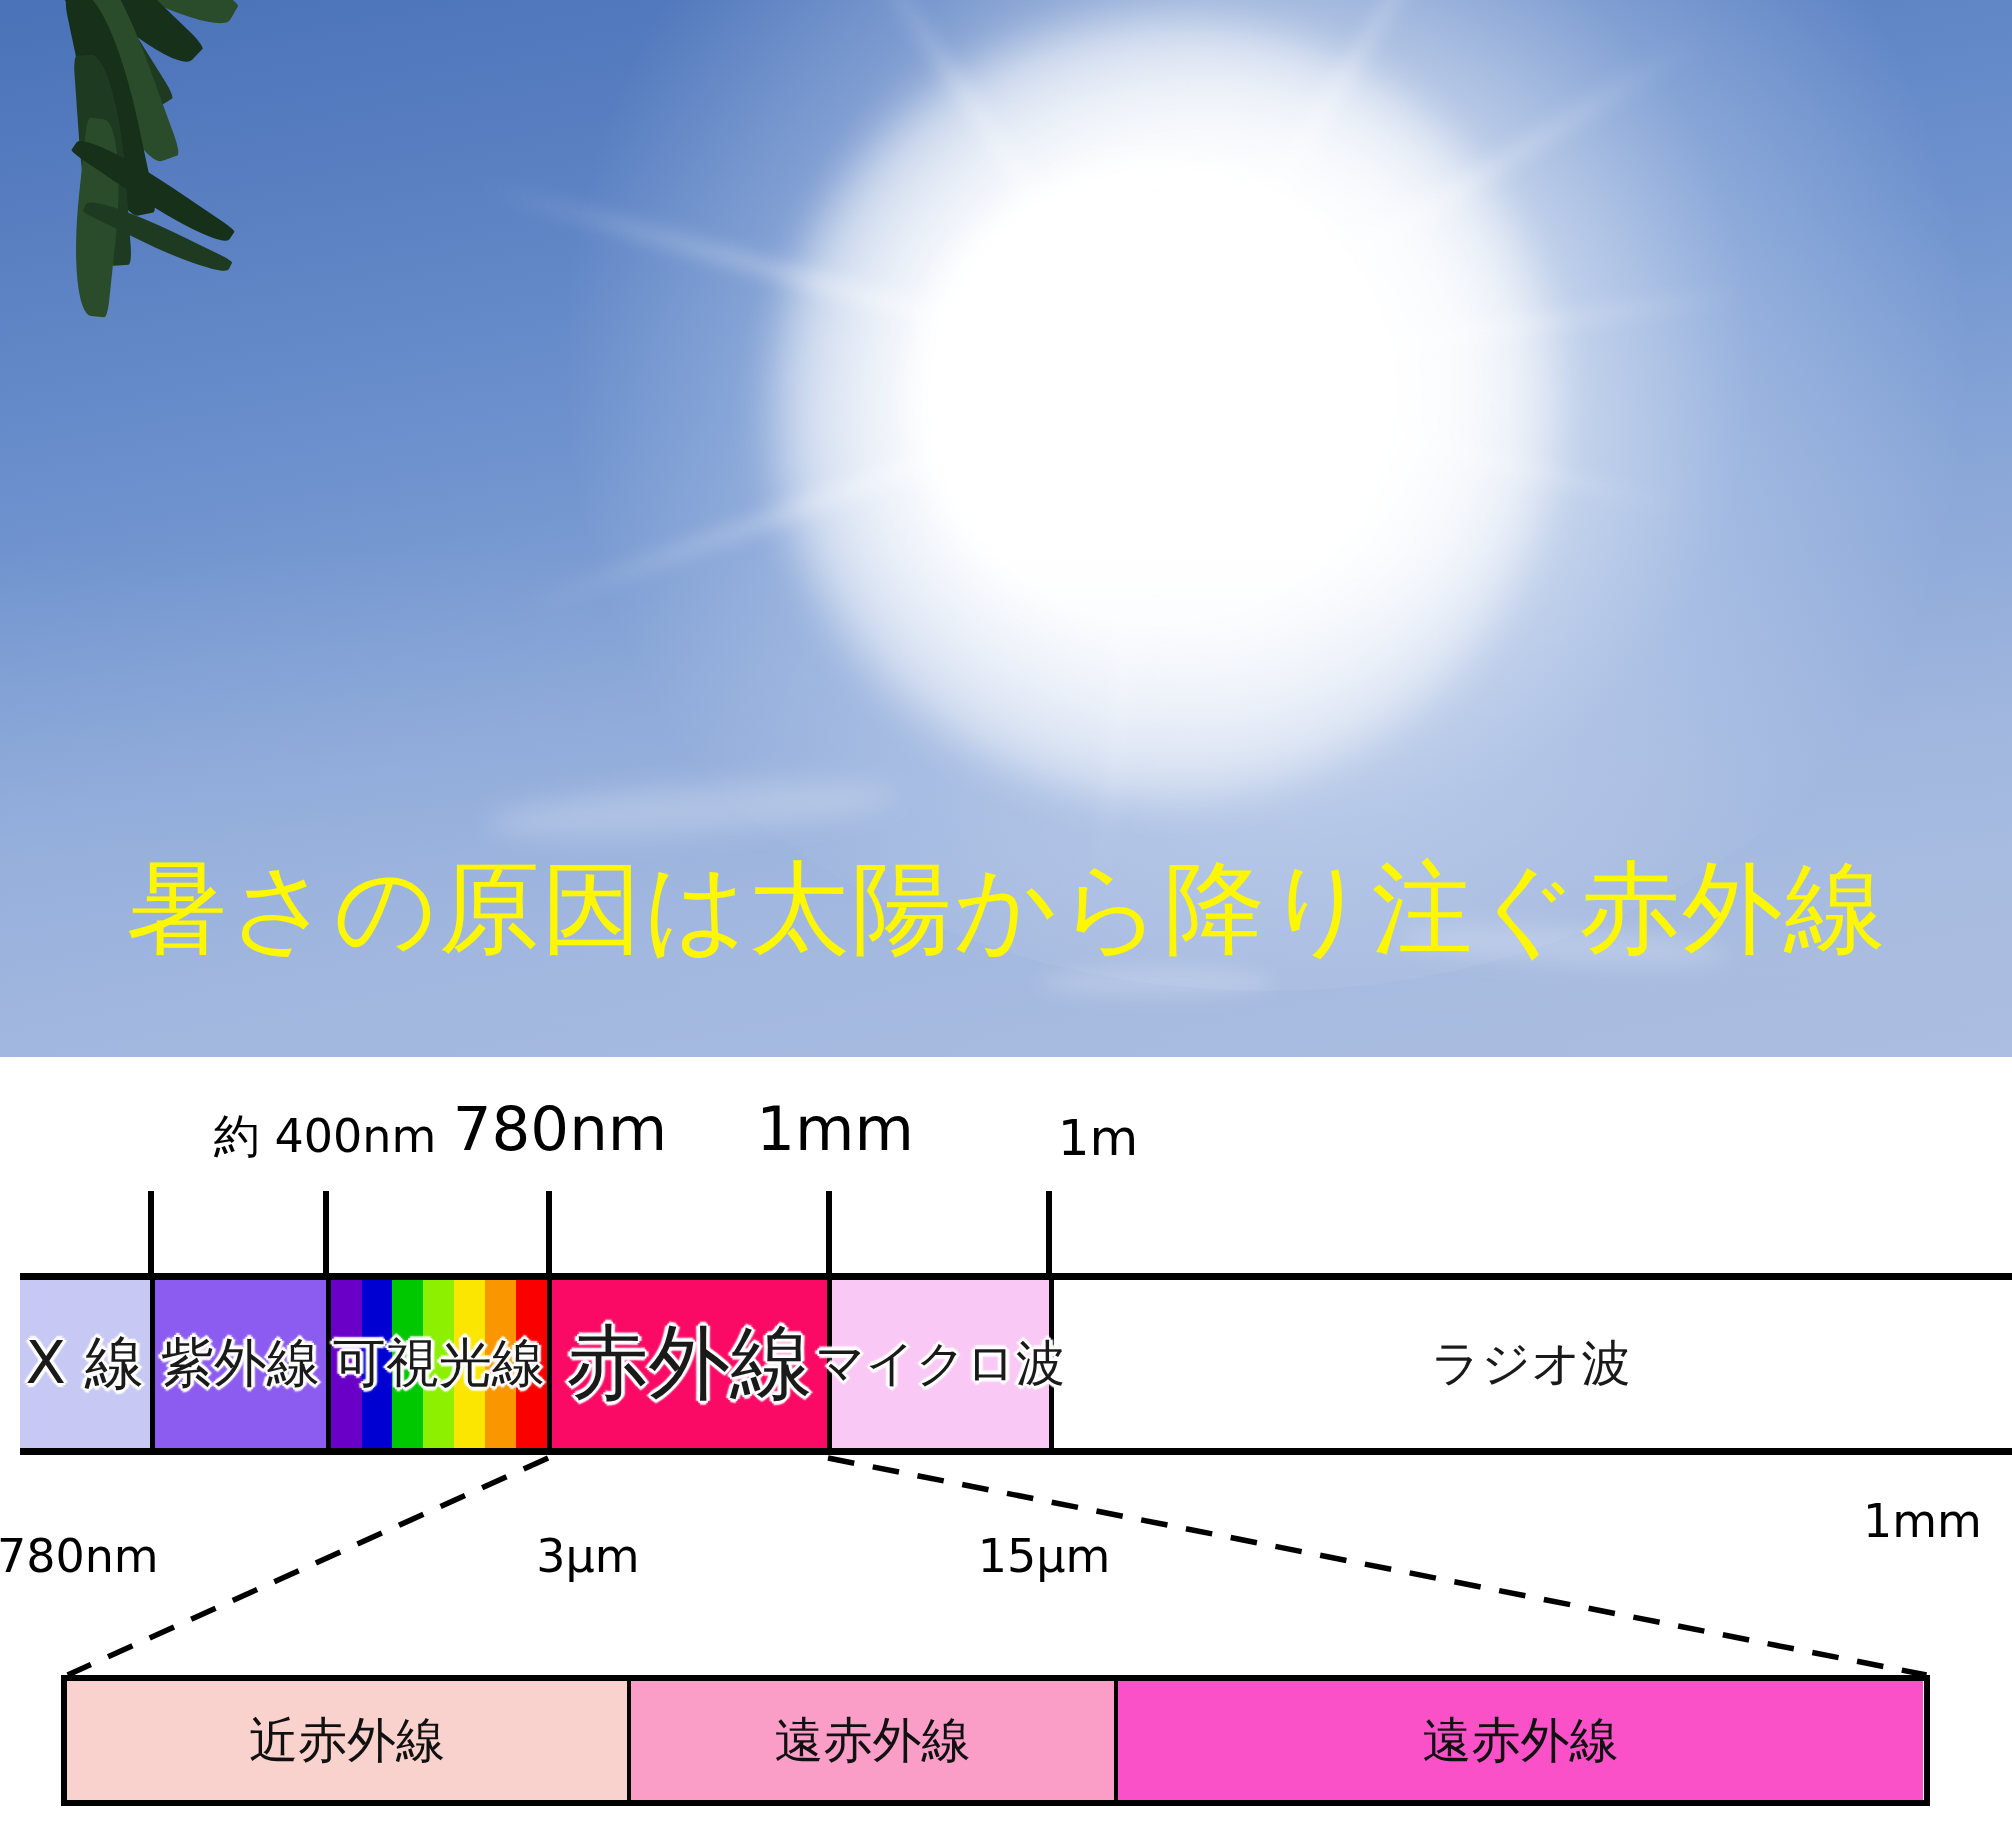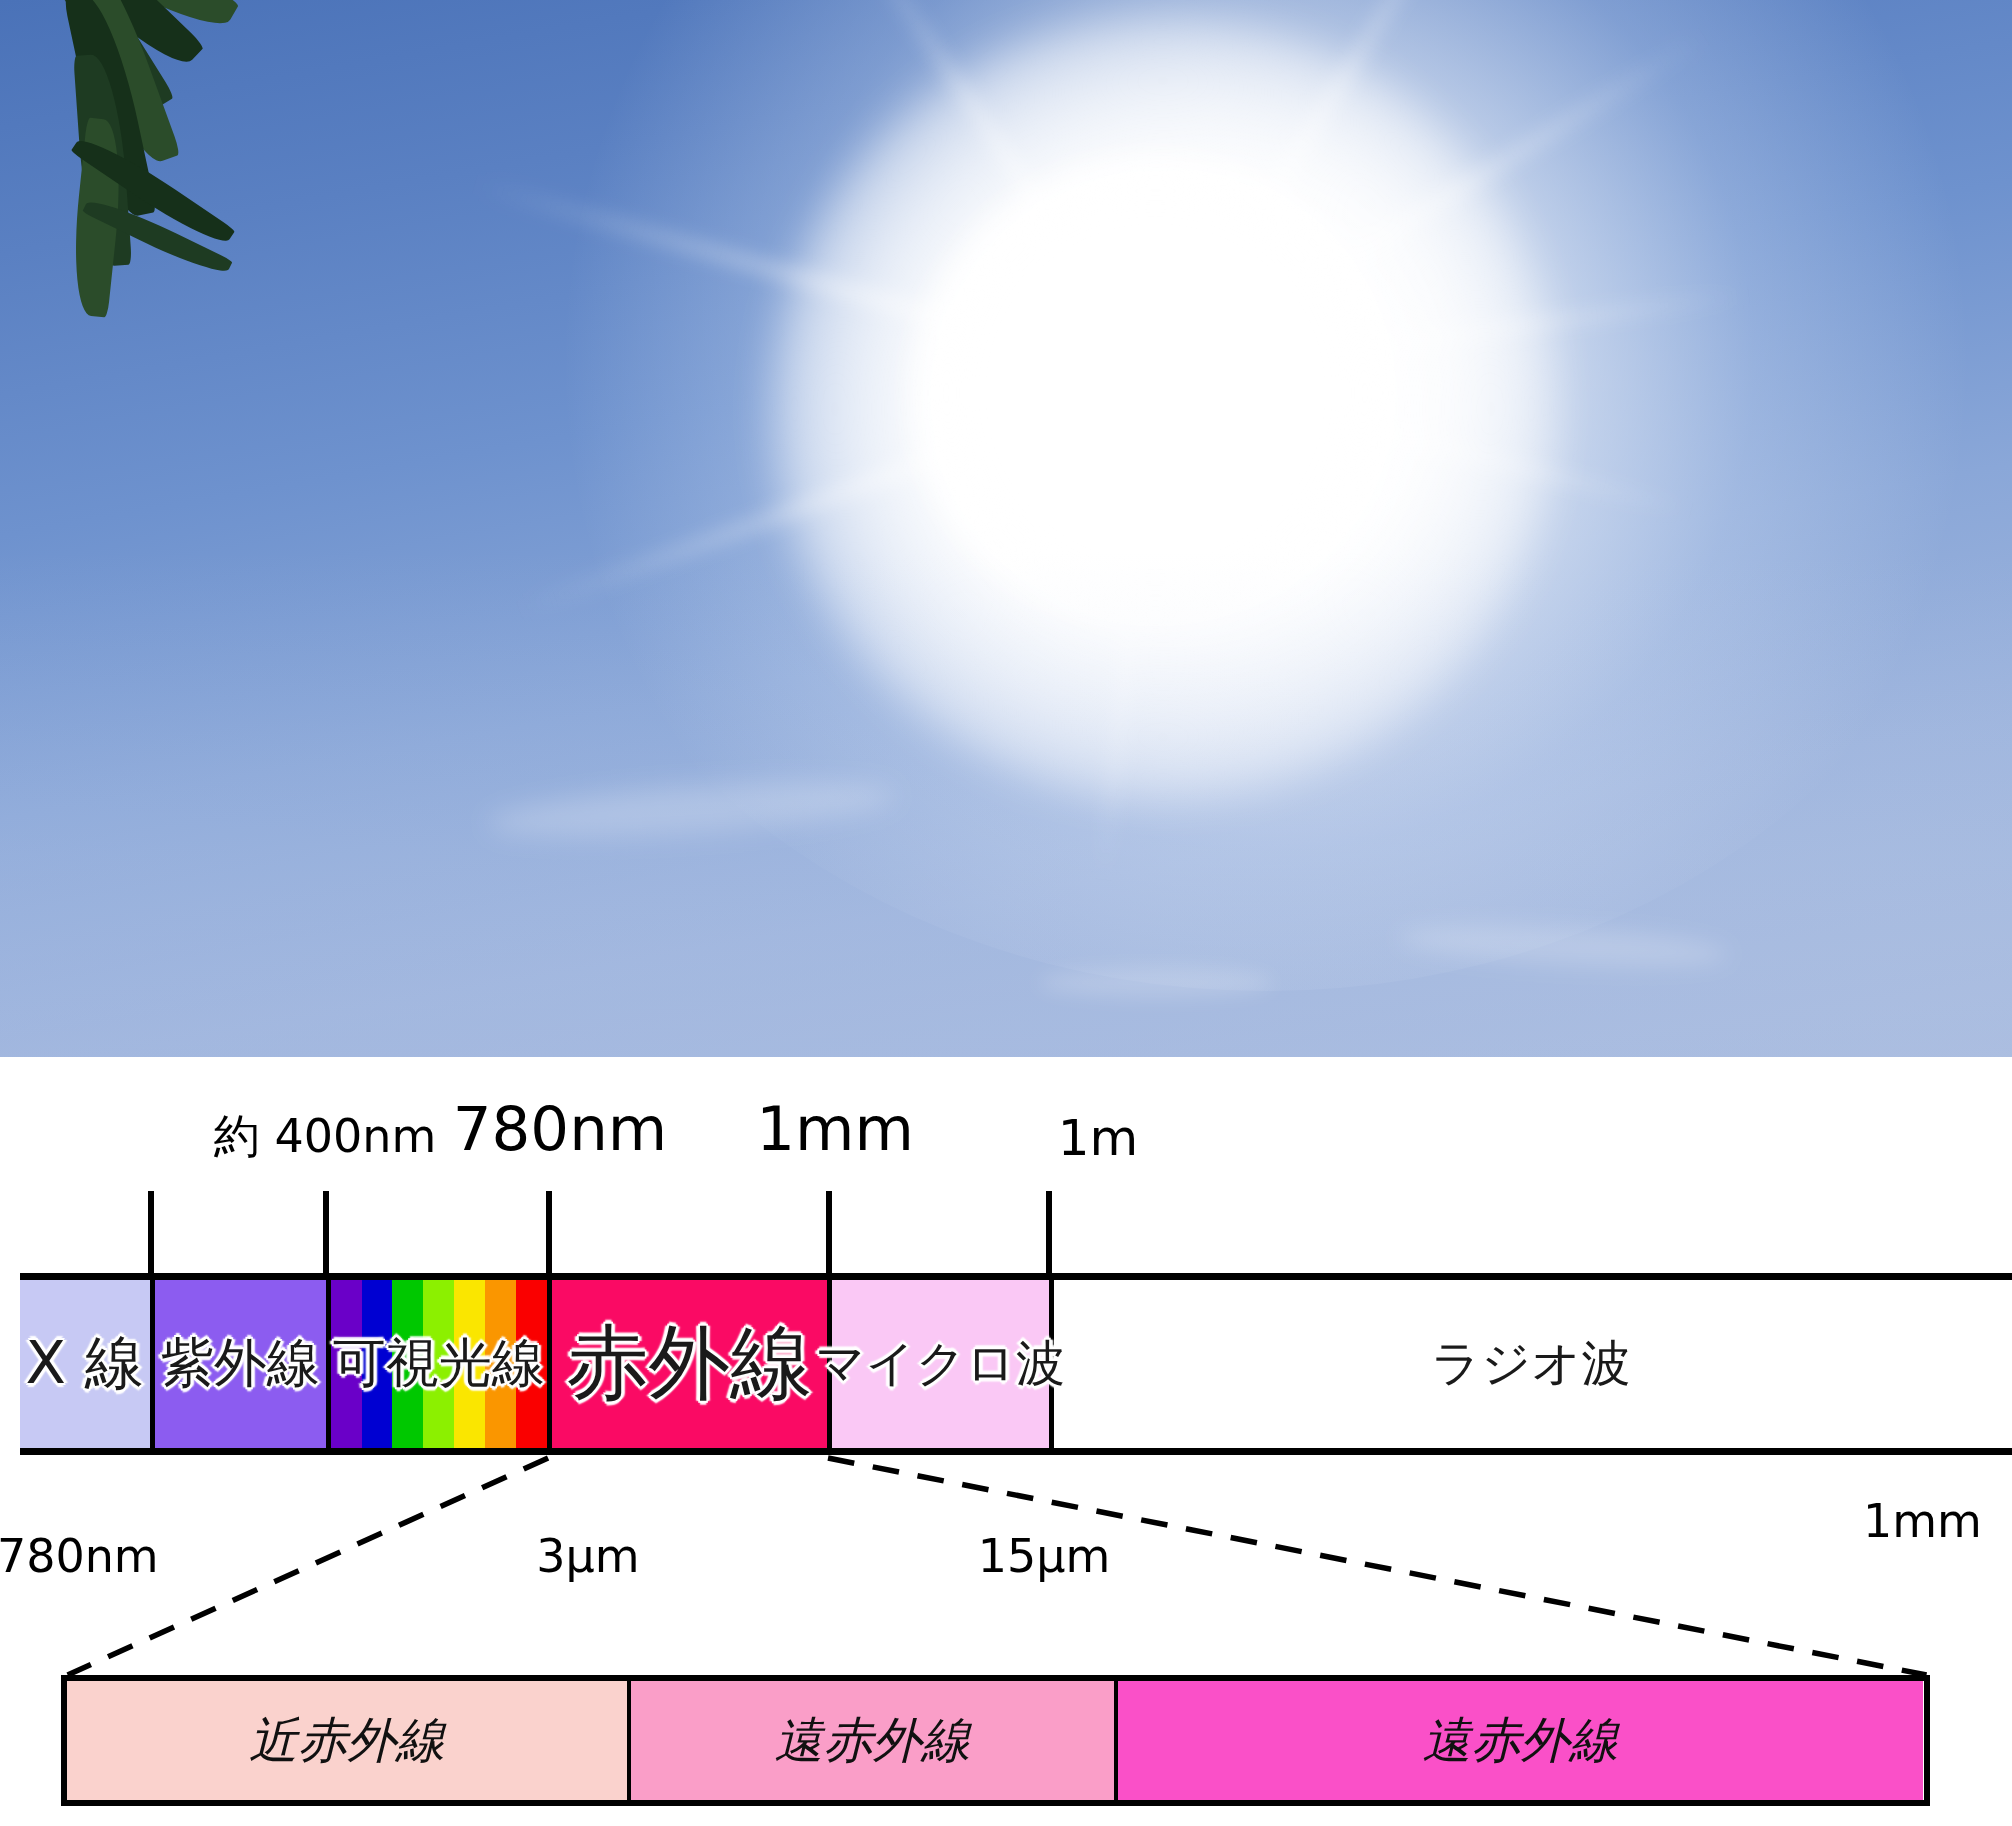--- a/index.html
+++ b/index.html
@@ -64,21 +64,21 @@
 
   
   #connectors{position:absolute;left:0;top:0;width:2013px;height:769px;pointer-events:none;}
 
   .sublabel{position:absolute;color:#000;white-space:nowrap;
      font-family:"DejaVu Sans","Liberation Sans",sans-serif;}
 
   #ir-bar{position:absolute;left:61px;top:618px;width:1869px;height:131px;
      border:6.3px solid #000;box-sizing:border-box;display:flex;}
   .irband{position:relative;height:100%;display:flex;align-items:center;justify-content:center;
-     border-right:4.7px solid #000;box-sizing:border-box;font-style:italic;}
+     border-right:4.7px solid #000;box-sizing:border-box;}
   .irband:last-child{border-right:none;}
   .irband span{color:#111;white-space:nowrap;font-family:"DejaVu Sans","Liberation Sans",sans-serif;font-size:49px;}
 </style>
 </head>
 <body>
 
 <div id="page">
 
   <div id="photo">
     <div class="sunglow" id="sun-halo-outer"></div>
@@ -106,20 +106,23 @@
       <div class="frond l3" style="left:0px;top:71px;width:236px;height:46px;transform:rotate(44deg);"></div>
       <div class="frond" style="left:-15.7px;top:118px;width:220px;height:42px;transform:rotate(58deg);"></div>
       <div class="frond l2" style="left:-31px;top:169px;width:236px;height:49px;transform:rotate(70deg);"></div>
       <div class="frond l3" style="left:-47px;top:224px;width:228px;height:47px;transform:rotate(78deg);"></div>
       <div class="frond" style="left:-55px;top:275px;width:212px;height:44px;transform:rotate(86deg);"></div>
       <div class="frond l2" style="left:-63px;top:326px;width:197px;height:41px;transform:rotate(96deg);"></div>
       <div class="frond l3" style="left:94px;top:259px;width:181px;height:27px;transform:rotate(34deg);"></div>
       <div class="frond" style="left:118px;top:291px;width:157px;height:22px;transform:rotate(26deg);"></div>
     </div>
 
+    <div id="title-wrap">
+      <span id="page-title">暑さの原因は太陽から降り注ぐ赤外線</span>
+    </div>
   </div>
 
   <div id="diagram">
 
 
     <div class="toplabel" style="left:325px;top:49px;transform:translateX(-50%);font-size:46px;">約 400nm</div>
     <div class="toplabel" style="left:560px;top:36px;transform:translateX(-50%);font-size:61px;">780nm</div>
     <div class="toplabel" style="left:835px;top:36px;transform:translateX(-50%);font-size:61px;">1mm</div>
     <div class="toplabel" style="left:1056px;top:52px;transform:translateX(-50%);font-size:50px;margin-left:42px;">1m</div>
 

